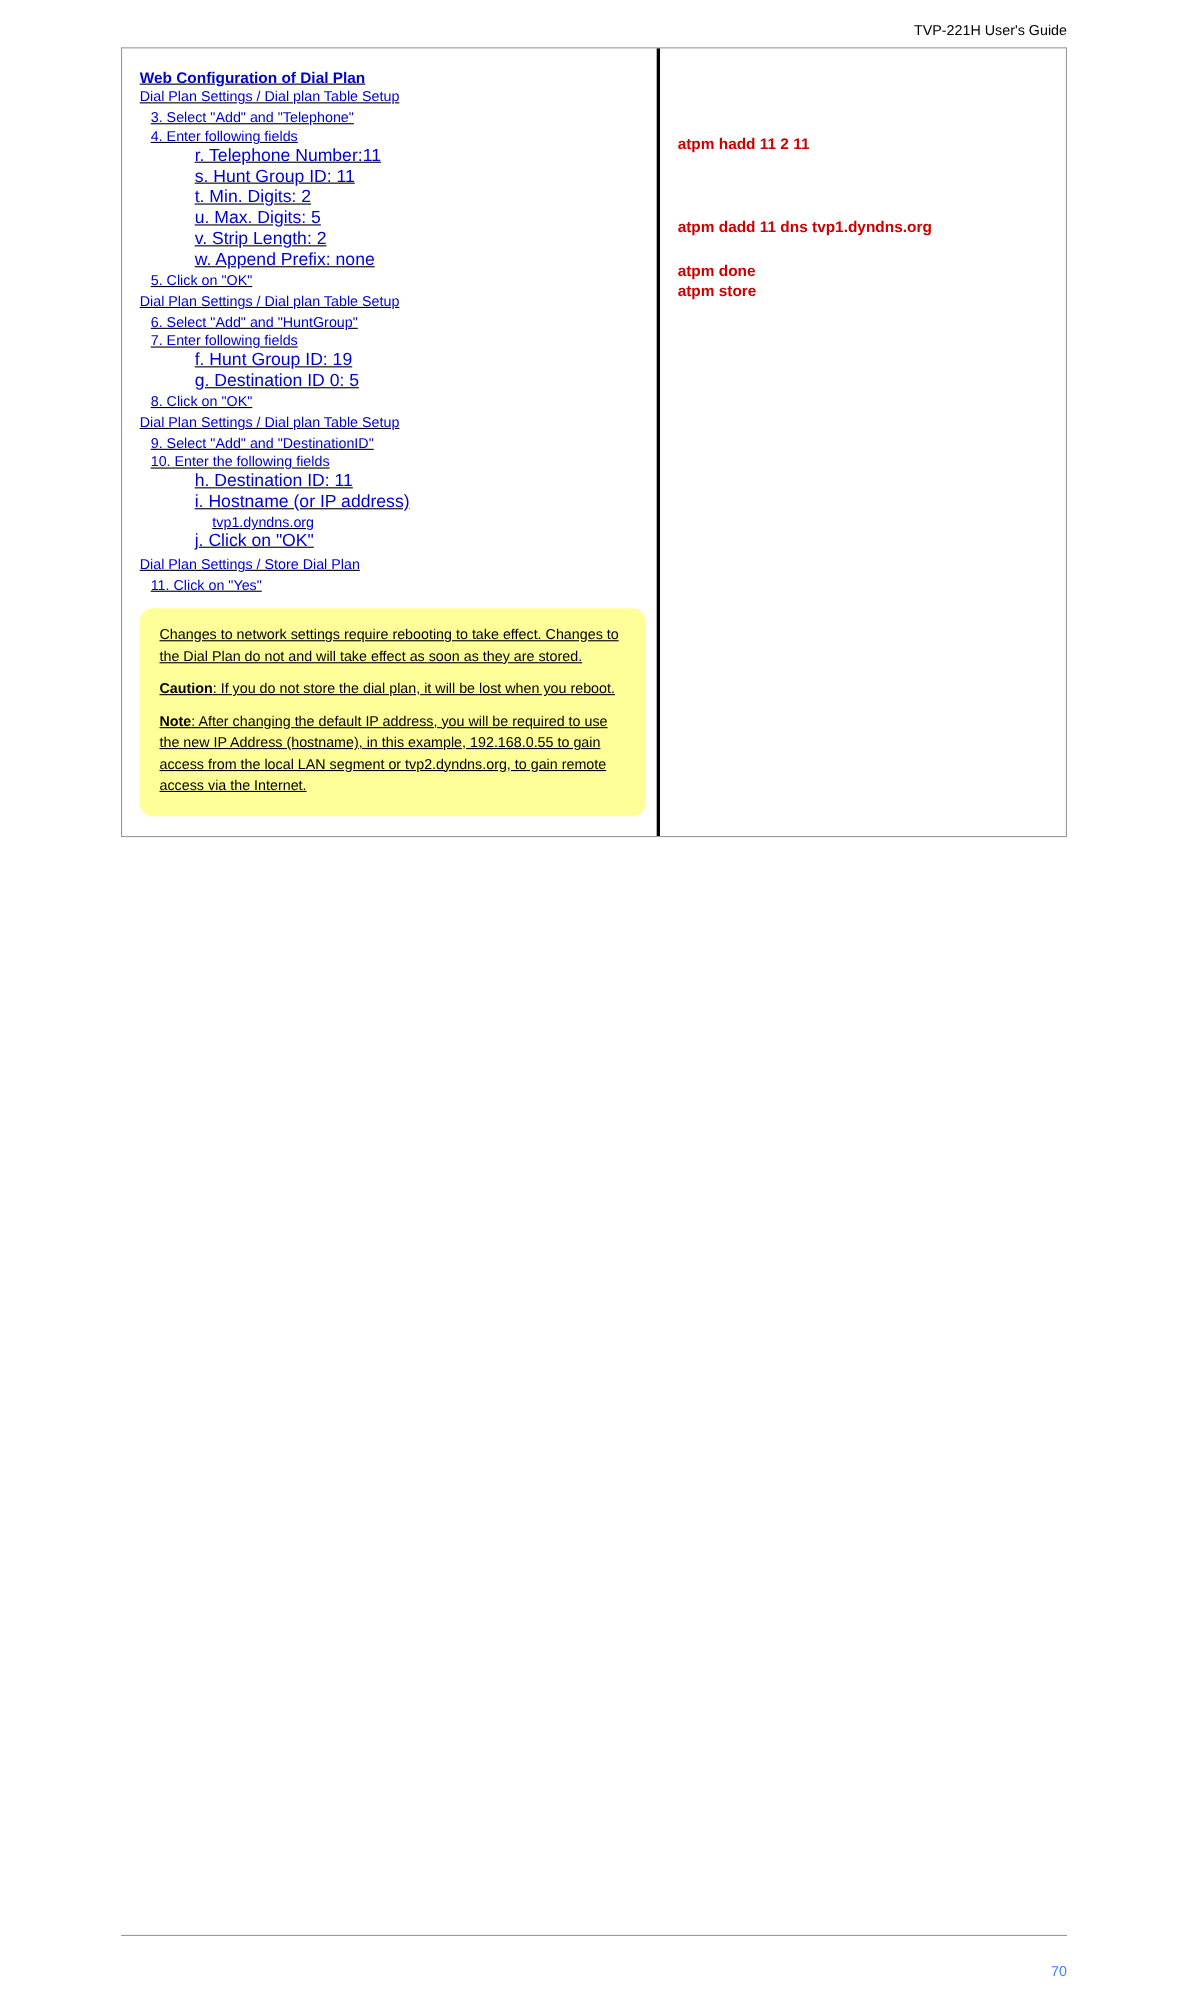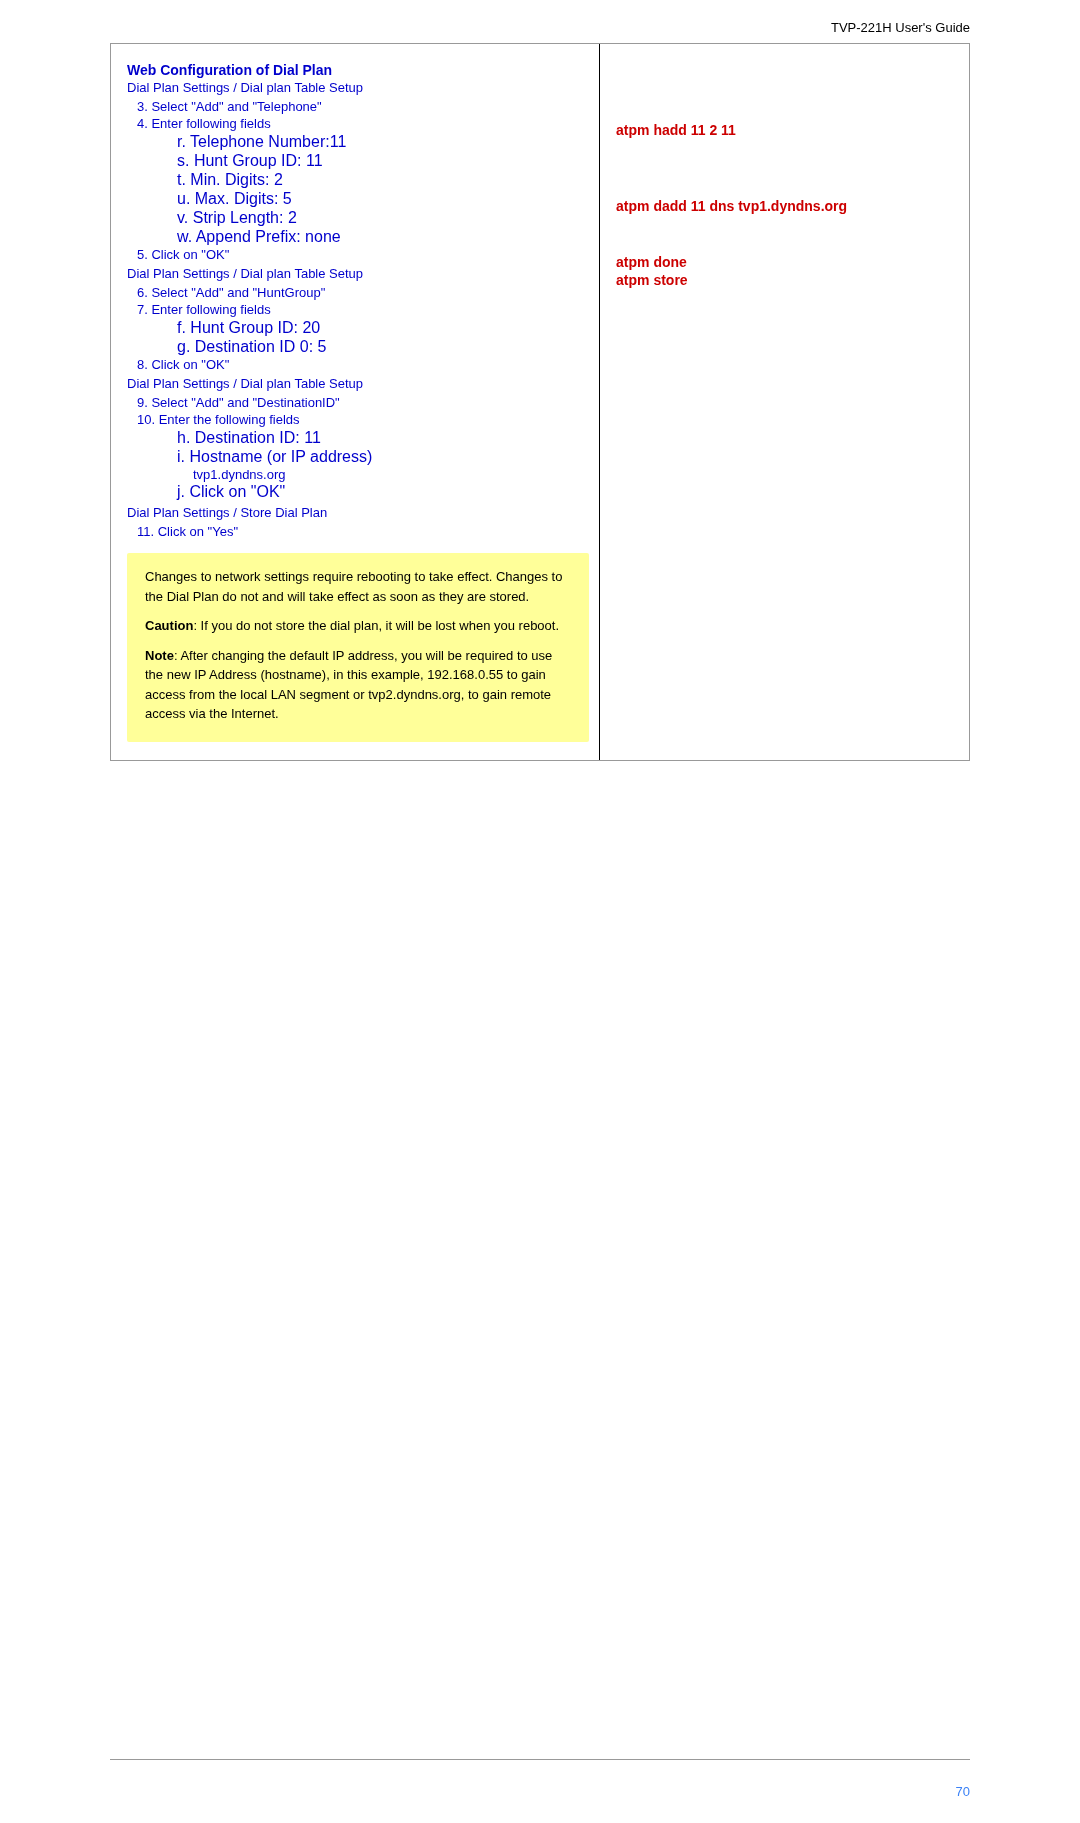--- a/index.html
+++ b/index.html
@@ -38,22 +38,23 @@
       width: 100%;
     }
 
     .two-col {
       display: flex;
       width: 100%;
     }
 
     .left-col {
       flex: 0 0 57%;
-      border-right: 1px solid #000000;
+      border-right: 3px solid #000000;
       padding: 18px 10px 18px 16px;
+      text-decoration: underline;
     }
 
     .right-col {
       flex: 0 0 43%;
       padding: 18px 16px;
     }
 
     .section-title {
       font-weight: bold;
       color: #0000cc;
@@ -83,21 +84,21 @@
 
     .cmd-text {
       color: #cc0000;
       font-weight: bold;
       font-size: 14px;
       margin-bottom: 2px;
     }
 
     .note-box {
       background: #ffff99;
-      border-radius: 2px;
+      border-radius: 12px;
       padding: 14px 18px;
       margin-top: 14px;
       font-size: 13px;
       color: #000;
       line-height: 1.5;
     }
 
     .note-box p {
       margin-bottom: 10px;
     }
@@ -146,21 +147,21 @@
         <div class="substep-letter">s.   Hunt Group ID:  11</div>
         <div class="substep-letter">t.    Min. Digits:  2</div>
         <div class="substep-letter">u.   Max. Digits:  5</div>
         <div class="substep-letter">v.   Strip Length:  2</div>
         <div class="substep-letter">w.  Append Prefix: none</div>
         <div class="step">5.   Click on "OK"</div>
 
         <div class="nav-path" style="margin-top:4px;">Dial Plan Settings / Dial plan Table Setup</div>
         <div class="step">6.   Select "Add" and "HuntGroup"</div>
         <div class="step">7.   Enter following fields</div>
-        <div class="substep-letter">f.    Hunt Group ID: 20</div>
+        <div class="substep-letter">f.    Hunt Group ID: 19</div>
         <div class="substep-letter">g.   Destination ID 0:  5</div>
         <div class="step">8.   Click on "OK"</div>
 
         <div class="nav-path" style="margin-top:4px;">Dial Plan Settings / Dial plan Table Setup</div>
         <div class="step">9.   Select "Add" and "DestinationID"</div>
         <div class="step">10. Enter the following fields</div>
         <div class="substep-letter">h.   Destination ID: 11</div>
         <div class="substep-letter">i.    Hostname (or IP address)</div>
         <div style="color:#0000cc; font-size:13px; margin-left:66px; margin-bottom:1px;">tvp1.dyndns.org</div>
         <div class="substep-letter">j.    Click on "OK"</div>
@@ -184,21 +185,21 @@
 
 
         <div class="right-cmd-section" style="margin-top: 60px;">
           <div class="cmd-text">atpm hadd 11 2 11</div>
         </div>
 
         <div class="right-cmd-section" style="margin-top: 60px;">
           <div class="cmd-text">atpm dadd 11 dns tvp1.dyndns.org</div>
         </div>
 
-        <div class="right-cmd-section" style="margin-top: 40px;">
+        <div class="right-cmd-section" style="margin-top: 24px;">
           <div class="cmd-text">atpm done</div>
           <div class="cmd-text">atpm store</div>
         </div>
 
       </div>
 
     </div>
   </div>
 
 </div>

